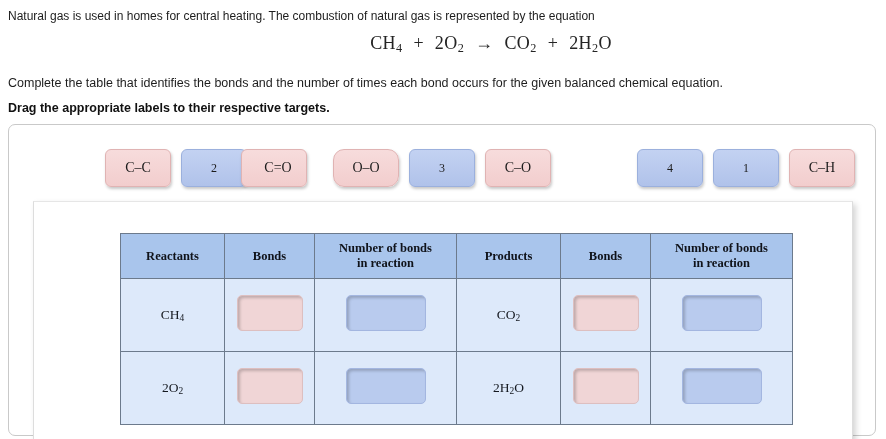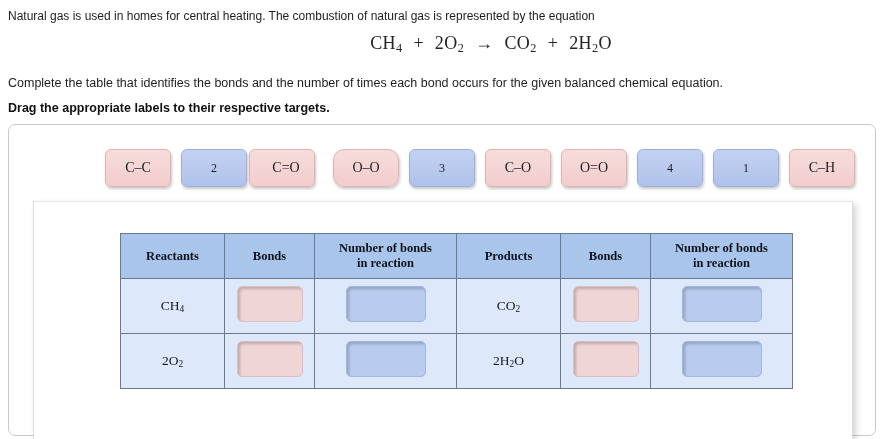--- a/index.html
+++ b/index.html
@@ -131,21 +131,21 @@
     position: absolute;
     left: 86px;
     top: 31px;
     border-collapse: collapse;
     font-family: "Liberation Serif", serif;
     table-layout: fixed;
   }
   .bond-table th,
   .bond-table td {
     border: 1px solid #6c7a8c;
-    padding: 0;
+    padding: 9px;
     text-align: center;
     vertical-align: middle;
   }
   .bond-table th {
     background: #a9c5ec;
     color: #10131a;
     font-size: 12.5px;
     font-weight: bold;
     height: 40px;
     line-height: 15px;
@@ -206,25 +206,24 @@
 </div>
 
 <div class="instruction">Complete the table that identifies the bonds and the number of times each bond occurs for the given balanced chemical equation.</div>
 <div class="drag-note">Drag the appropriate labels to their respective targets.</div>
 
 <div class="panel">
 
   <div class="label-bank">
     <div class="tile bond" style="left:96px;">C–C</div>
     <div class="tile num" style="left:172px;">2</div>
-    <div class="tile bond" style="left:240px;padding-left:8px;">C=O</div>
+    <div class="tile bond" style="left:232px;padding-left:8px;">C=O</div>
     <div class="tile bond" style="left:324px;border-radius:11px;">O–O</div>
     <div class="tile num" style="left:400px;">3</div>
     <div class="tile bond" style="left:476px;">C–O</div>
-    <div class="tile bond" style="left:552px;">O=O</div>
     <div class="tile num" style="left:628px;">4</div>
     <div class="tile num" style="left:704px;">1</div>
     <div class="tile bond" style="left:780px;">C–H</div>
   </div>
 
   <div class="drop-surface">
 
     <table class="bond-table">
       <colgroup>
         <col class="col-species">

